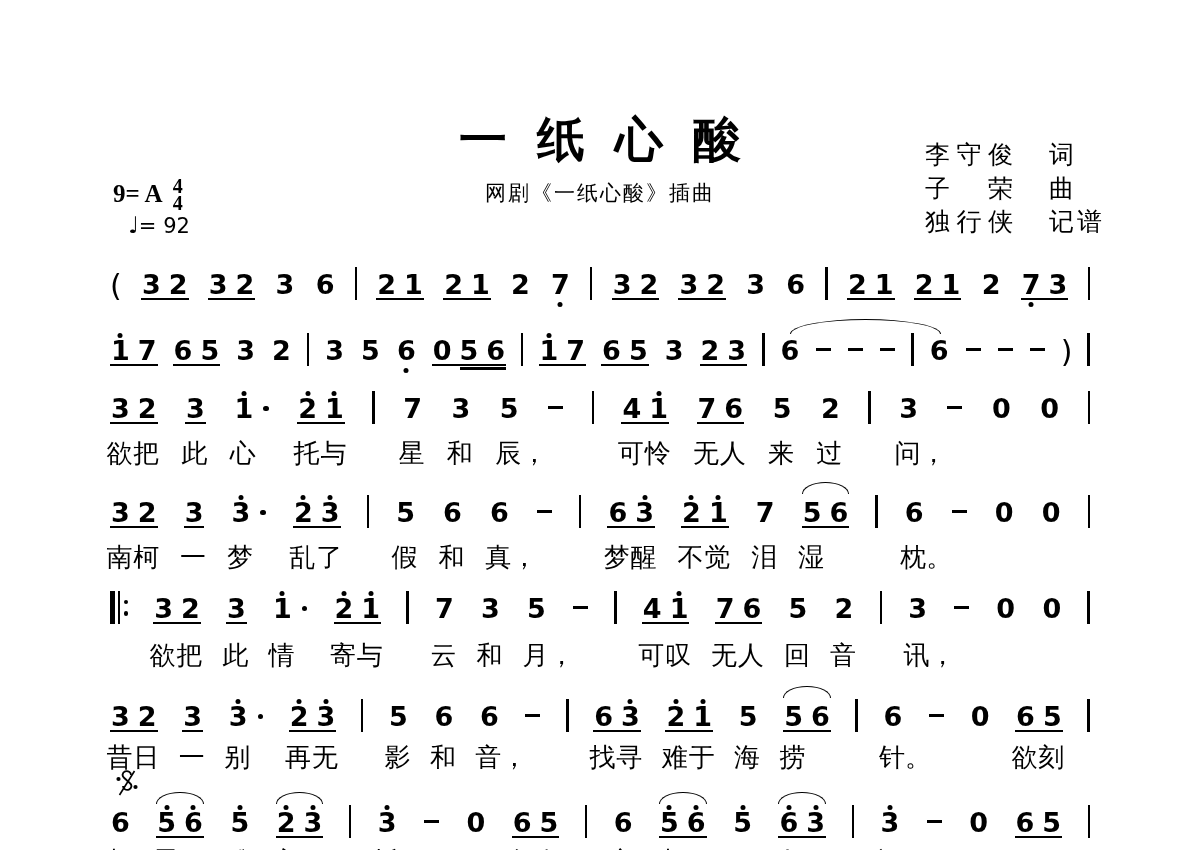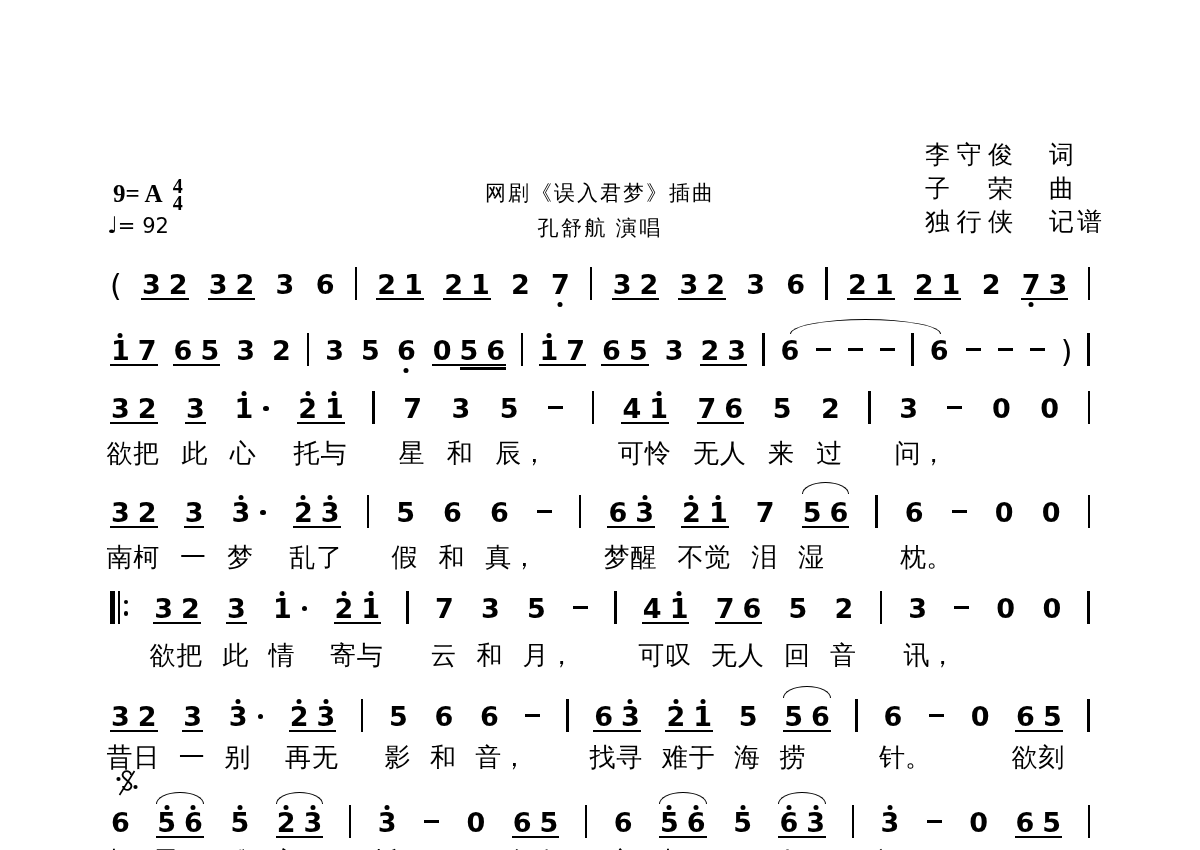--- a/index.html
+++ b/index.html
@@ -15,21 +15,21 @@
                font-size:21px; letter-spacing:2.5px; }
   .credits { position:absolute; left:925px; top:138px; }
   .credit-row { display:flex; align-items:baseline; height:33.5px; font-size:25px; }
   .cname { display:inline-flex; justify-content:space-between; width:88px; }
   .crole { margin-left:36px; letter-spacing:3px; white-space:nowrap; }
   .keysig { position:absolute; left:113px; top:180px; display:flex; align-items:flex-start;
             font-weight:bold; }
   .keytext { font-size:25px; }
   .timesig { display:flex; flex-direction:column; margin-left:10px; margin-top:-2px;
              font-size:20px; line-height:0.85; text-align:center; font-weight:bold; }
-  .tempo { position:absolute; left:107px; top:212px; font-size:21px;
+  .tempo { position:absolute; left:128px; top:212px; font-size:21px;
            font-family:"DejaVu Sans",sans-serif; }
   .tempo .notechar { font-size:23px; }
 
   
   #score { position:absolute; left:110px; top:0; width:980px; }
   .sline { position:absolute; left:0; width:100%; }
   .notes { display:flex; justify-content:space-between; align-items:flex-end; height:34px; }
   .grp { display:inline-flex; align-items:flex-end; position:relative;
          padding:0 1px 3px 1px; border-bottom:2.6px solid transparent; }
   .grp.u1 { border-bottom-color:#000; }
@@ -59,22 +59,22 @@
   .repeat .dots { display:flex; flex-direction:column; justify-content:center; gap:7px;
                   margin-left:4px; height:100%; }
   .repeat .dots i { width:4.5px; height:4.5px; border-radius:50%; background:#000; display:block; }
   .segno { position:absolute; top:-34px; left:6px; }
   .lyr { position:absolute; font-size:26px; white-space:nowrap; margin-left:-14px; }
 </style>
 </head>
 <body>
 
 <div class="page">
-  <div class="subtitle">网剧《误入君梦》插曲</div>
-  <div class="performer">孔舒航 演唱</div>
+  <div class="title">一纸心酸</div>
+  <div class="subtitle">网剧《一纸心酸》插曲</div>
 
   <div class="credits">
       <div class="credit-row">
         <span class="cname">
           <span>李</span>
           <span>守</span>
           <span>俊</span>
         </span>
         <span class="crole">词</span>
       </div>

